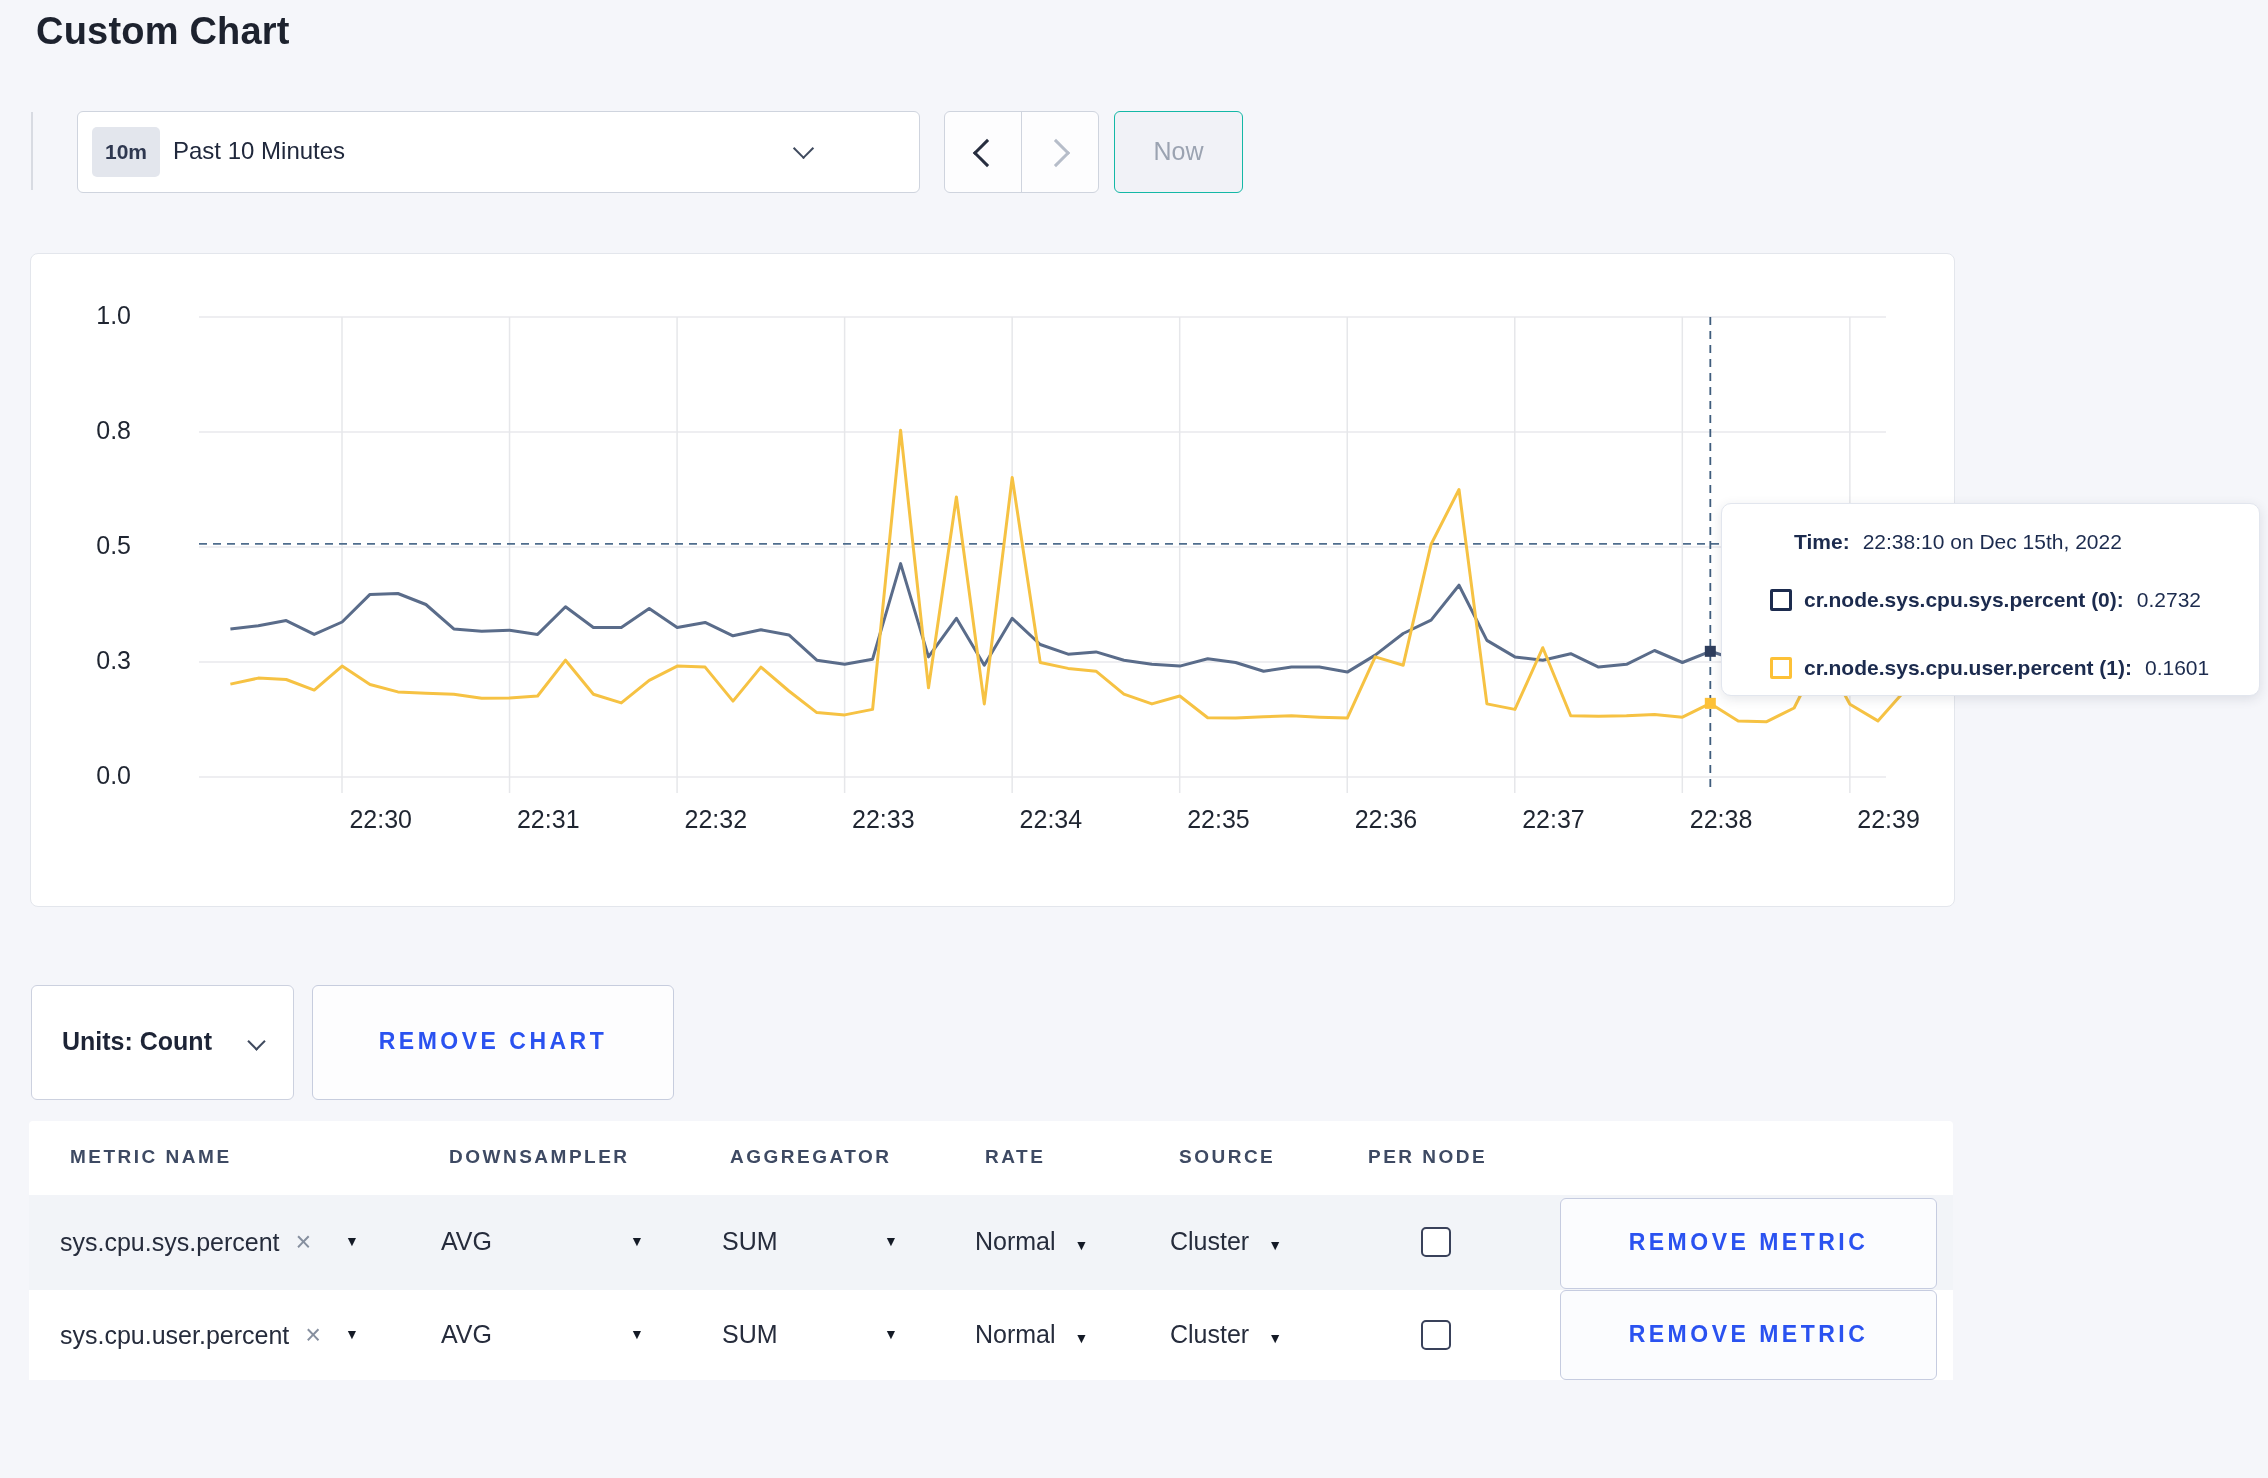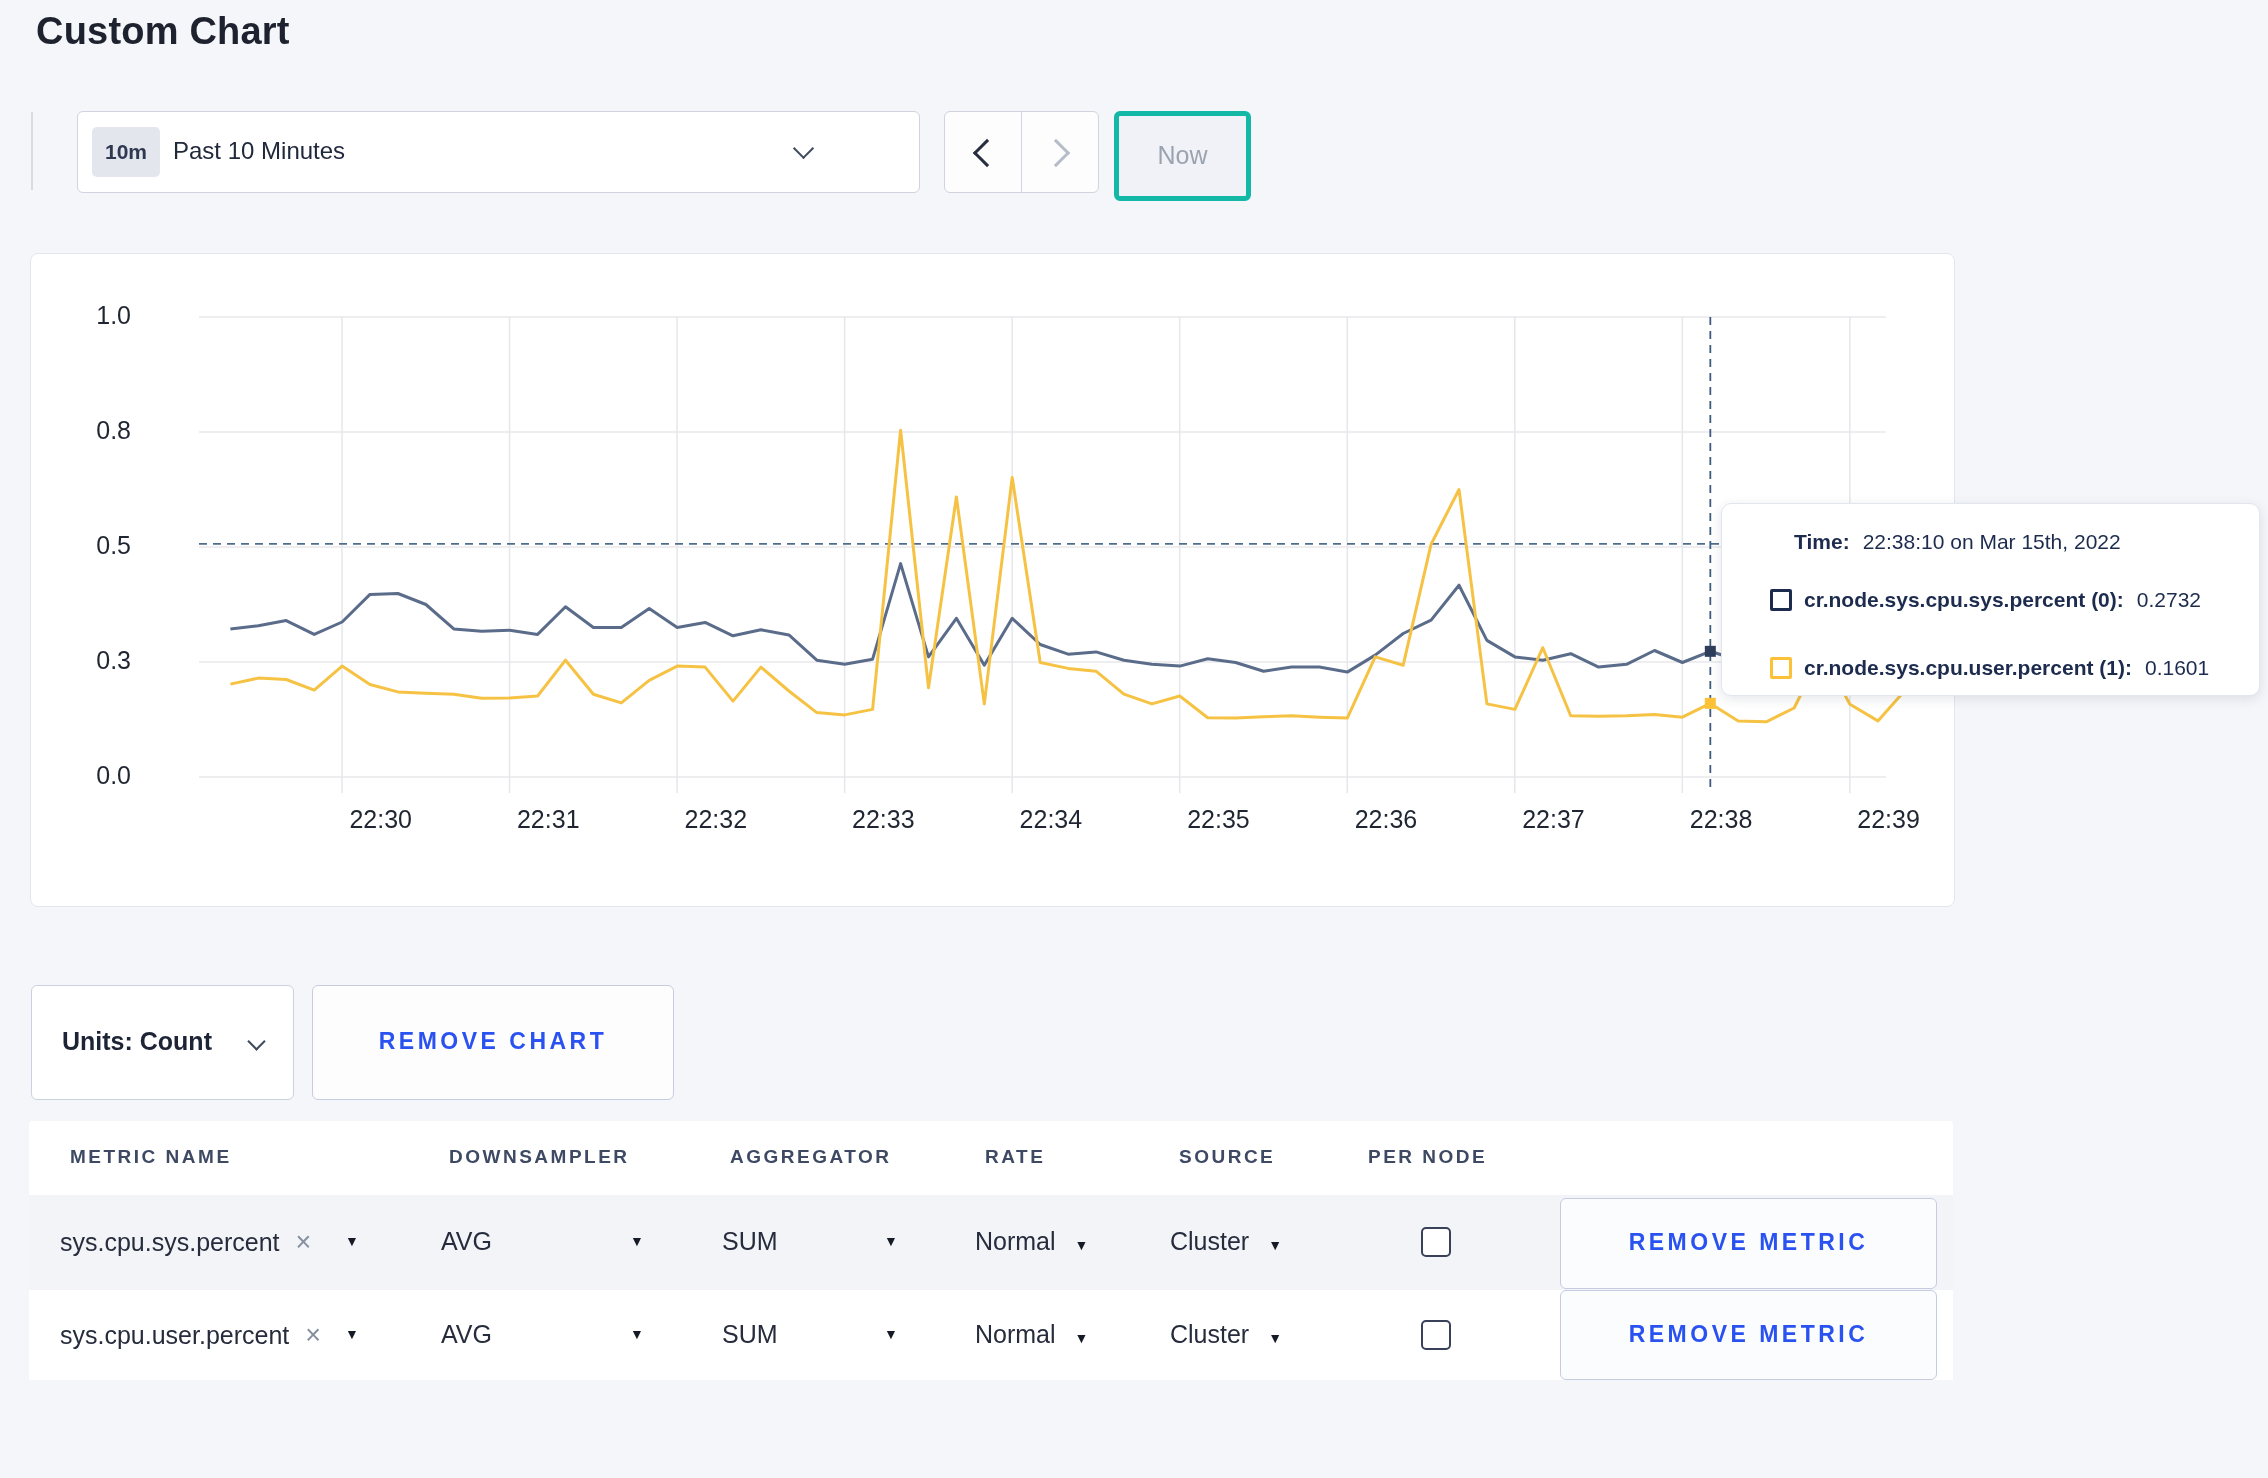--- a/index.html
+++ b/index.html
@@ -19,21 +19,21 @@
     border-bottom:2px solid #3f4a5e;transform:rotate(45deg);}
   .time-select .chev{position:absolute;right:108px;top:29px;}
   .arrow-group{left:944px;top:111px;width:153px;height:80px;background:#fdfdfe;
     border:1px solid #cfd4de;border-radius:6px;}
   .arrow-cell{position:absolute;top:0;width:76px;height:80px;cursor:pointer;}
   .arrow-cell.prev{left:0;border-right:1px solid #cfd4de;}
   .arrow-cell.next{left:77px;}
   .chev-big{position:absolute;top:31px;width:17px;height:17px;}
   .chev-left{left:32px;border-left:3px solid #272e3f;border-bottom:3px solid #272e3f;transform:rotate(45deg);}
   .chev-right{left:24px;border-right:3px solid #b6bdc9;border-top:3px solid #b6bdc9;transform:rotate(45deg);}
-  .now-btn{left:1114px;top:111px;width:127px;height:80px;background:#f1f2f7;border:5px solid #14b8a6;
+  .now-btn{left:1114px;top:111px;width:127px;height:80px;background:#f1f2f7;border:1px solid #14b8a6;
     border-radius:6px;text-align:center;line-height:78px;font-size:25px;color:#9ba3b1;cursor:pointer;}
   .blue-btn{background:#fff;border:1px solid #c7cdde;border-radius:6px;color:#2a52f0;
     font-size:23px;font-weight:700;letter-spacing:3.5px;text-align:center;cursor:pointer;}
   .add-chart-btn{left:1300px;top:111px;width:291px;height:80px;line-height:78px;}
 
   
   .chart-card{left:30px;top:253px;width:1923px;height:652px;background:#fff;
     border:1px solid #e3e6ec;border-radius:8px;}
   .chart-svg{position:absolute;left:0;top:0;}
   .y-tick{position:absolute;left:10px;width:90px;text-align:right;font-size:25px;color:#1f2531;}
@@ -140,21 +140,21 @@
         <div class="x-tick" style="left: 1246.24px;">22:36</div>
         <div class="x-tick" style="left: 1413.78px;">22:37</div>
         <div class="x-tick" style="left: 1581.32px;">22:38</div>
         <div class="x-tick" style="left: 1748.86px;">22:39</div>
       </div>
   </div>
 
   <div class="abs tooltip">
     <div class="tt-row tt-time">
       <span class="tt-label">Time:</span>
-      <span class="tt-val">22:38:10 on Mar 15th, 2022</span>
+      <span class="tt-val">22:38:10 on Dec 15th, 2022</span>
     </div>
     <div class="tt-row tt-s0">
       <span class="swatch" style="border-color: rgb(28, 43, 78);"></span>
       <span class="tt-label">cr.node.sys.cpu.sys.percent (0):</span>
       <span class="tt-val">0.2732</span>
     </div>
     <div class="tt-row tt-s1">
       <span class="swatch" id="swatch-user" style="border-color: rgb(253, 193, 55);"></span>
       <span class="tt-label">cr.node.sys.cpu.user.percent (1):</span>
       <span class="tt-val">0.1601</span>

